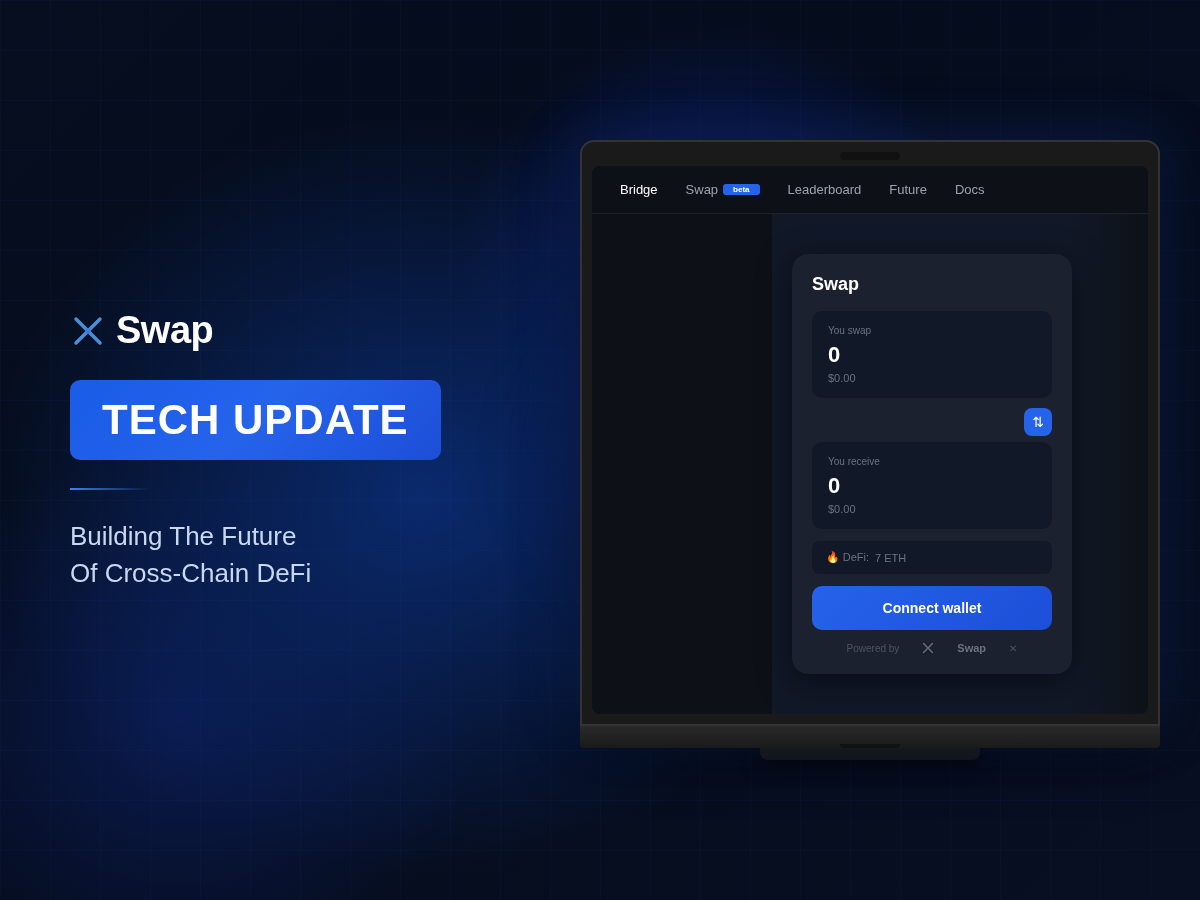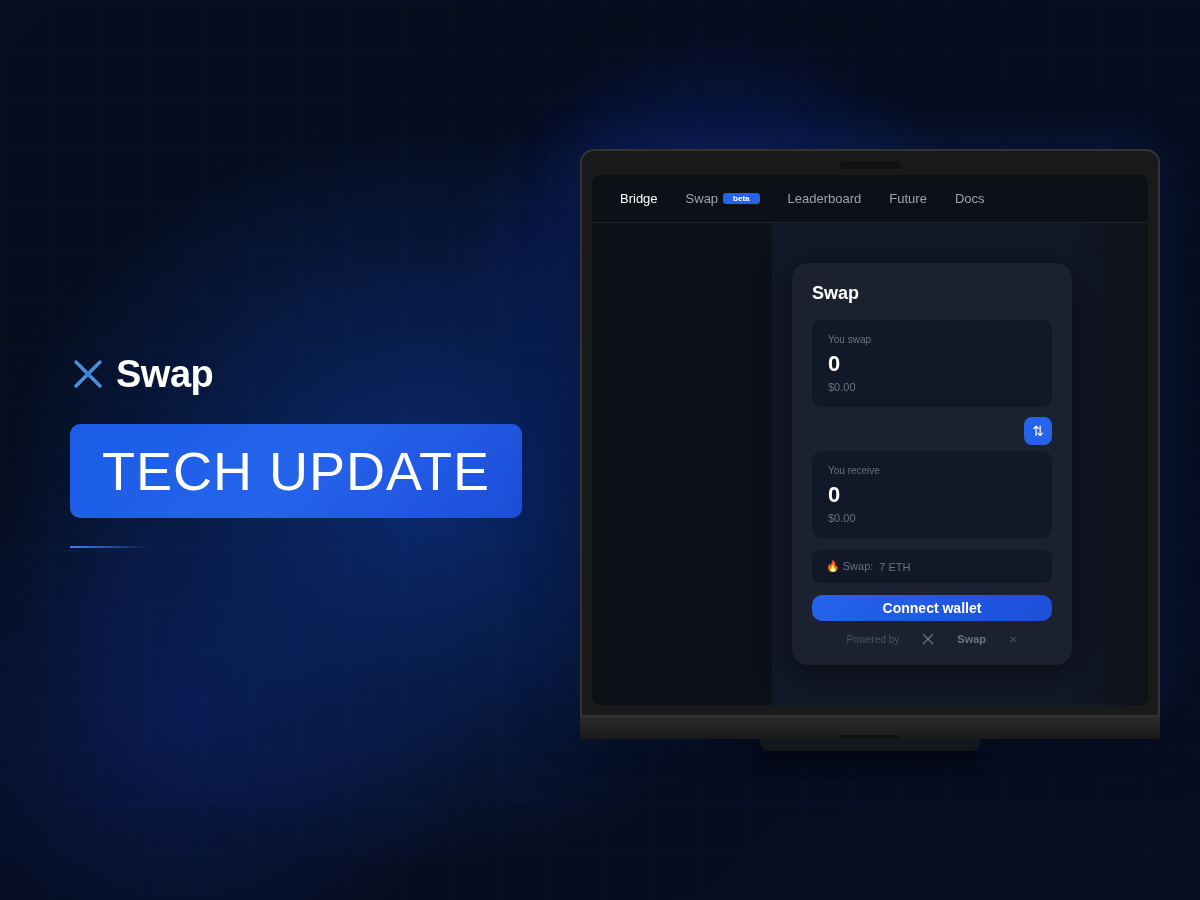--- a/index.html
+++ b/index.html
@@ -93,22 +93,22 @@
 
     .tech-update-badge {
       display: inline-block;
       background: linear-gradient(135deg, #1a5ce6 0%, #2563eb 50%, #1d4ed8 100%);
       border-radius: 10px;
       padding: 16px 32px;
       width: fit-content;
     }
 
     .tech-update-text {
-      font-size: 54px;
-      font-weight: 400;
+      font-size: 42px;
+      font-weight: 700;
       color: #ffffff;
       letter-spacing: 1px;
       text-transform: uppercase;
     }
 
     .divider {
       width: 80px;
       height: 2px;
       background: linear-gradient(90deg, #3b82f6, transparent);
     }
@@ -275,21 +275,21 @@
     }
 
     .fees-text {
       font-size: 11px;
       color: #6b7280;
     }
 
     .connect-wallet-btn {
       background: linear-gradient(135deg, #2563eb, #1d4ed8);
       border-radius: 10px;
-      padding: 5px;
+      padding: 14px;
       text-align: center;
       color: #ffffff;
       font-size: 14px;
       font-weight: 600;
       cursor: pointer;
       width: 100%;
     }
 
     .powered-by {
       display: flex;
@@ -377,20 +377,24 @@
       </div>
       <span class="brand-name">Swap</span>
     </div>
 
     <div class="tech-update-badge">
       <span class="tech-update-text">TECH UPDATE</span>
     </div>
 
     <div class="divider"></div>
 
+    <div class="tagline">
+      <span>Building The Future</span><br>
+      <span>Of Cross-Chain DeFi</span>
+    </div>
 
   </div>
 
   <div class="right-panel">
     <div class="laptop-wrapper">
 
       <div class="laptop-screen-container">
         <div class="laptop-notch"></div>
 
         <div class="laptop-screen">
@@ -431,21 +435,21 @@
                 <div class="swap-arrow">⇅</div>
               </div>
 
               <div class="swap-field">
                 <div class="swap-field-label">You receive</div>
                 <div class="swap-field-value">0</div>
                 <div class="swap-field-usd">$0.00</div>
               </div>
 
               <div class="fees-bar">
-                <span class="fees-text">🔥 Swap:</span>
+                <span class="fees-text">🔥 DeFi:</span>
                 <span class="fees-text">7 ETH</span>
               </div>
 
               <div class="connect-wallet-btn">Connect wallet</div>
 
               <div class="powered-by">
                 <span>Powered by</span>
                 <svg width="12" height="12" viewBox="0 0 32 32" fill="none">
                   <path d="M4 4 L16 16 L4 28" stroke="#6b7280" stroke-width="3.5" stroke-linecap="round" fill="none"></path>
                   <path d="M28 4 L16 16 L28 28" stroke="#6b7280" stroke-width="3.5" stroke-linecap="round" fill="none"></path>

